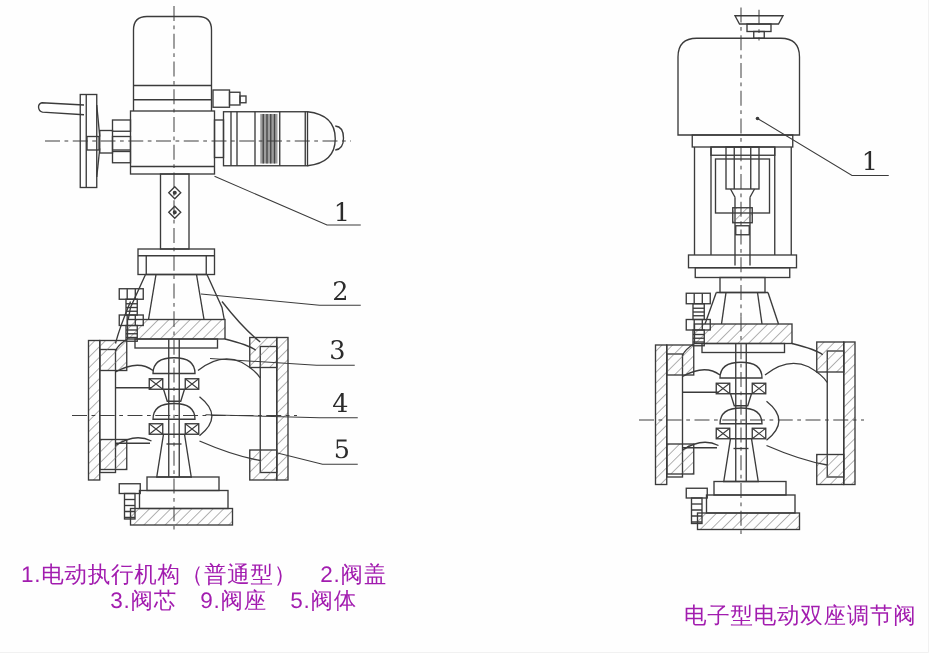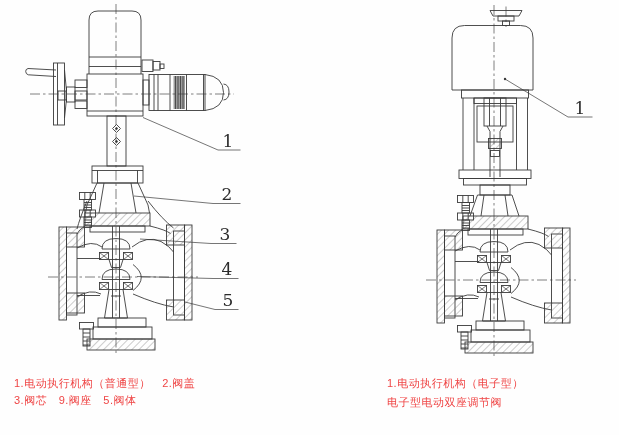--- a/index.html
+++ b/index.html
@@ -8,24 +8,24 @@
     font-family:"Liberation Sans","DejaVu Sans",sans-serif; overflow:hidden;
   }
   .stage svg { position:absolute; left:0; top:0; }
   .num {
     font-family:"DejaVu Serif","Liberation Serif",serif;
     font-size:17px; fill:#2b2b2b; stroke:none;
   }
   .cl { stroke-dasharray:10 3 2.5 3; stroke-width:0.65; }
   .thin { stroke-width:0.7; }
   .cap {
-    position:absolute; text-align:left; font-size:11px; line-height:17px;
-    color:#ef4444; letter-spacing:0.5px; white-space:nowrap;
+    position:absolute; text-align:right; font-size:15px; line-height:17px;
+    color:#a21caf; letter-spacing:0.5px; white-space:nowrap;
   }
-  .cap .gap { margin-top:2px; }
+  .cap .gap { margin-top:27px; }
 </style>
 </head>
 <body>
 
 <div class="stage">
 
 <svg width="619" height="435" viewBox="0 0 619 435">
   <defs>
     <pattern id="hatch" patternUnits="userSpaceOnUse" width="5" height="5" patternTransform="rotate(45)">
       <line x1="0" y1="0" x2="0" y2="5" stroke="#6b6b6b" stroke-width="0.7"></line>
@@ -236,17 +236,16 @@
     </g>
   </g>
 </svg>
 
 <div class="cap" style="left:14px; top:375px; width:224px;">
   <div>1.电动执行机构（普通型）　2.阀盖</div>
   <div>3.阀芯　9.阀座　5.阀体</div>
 </div>
 
 <div class="cap" style="left:387px; top:375px; width:224px;">
-  <div>1.电动执行机构（电子型）</div>
   <div class="gap">电子型电动双座调节阀</div>
 </div>
 
 </div>
 
 </body></html>

